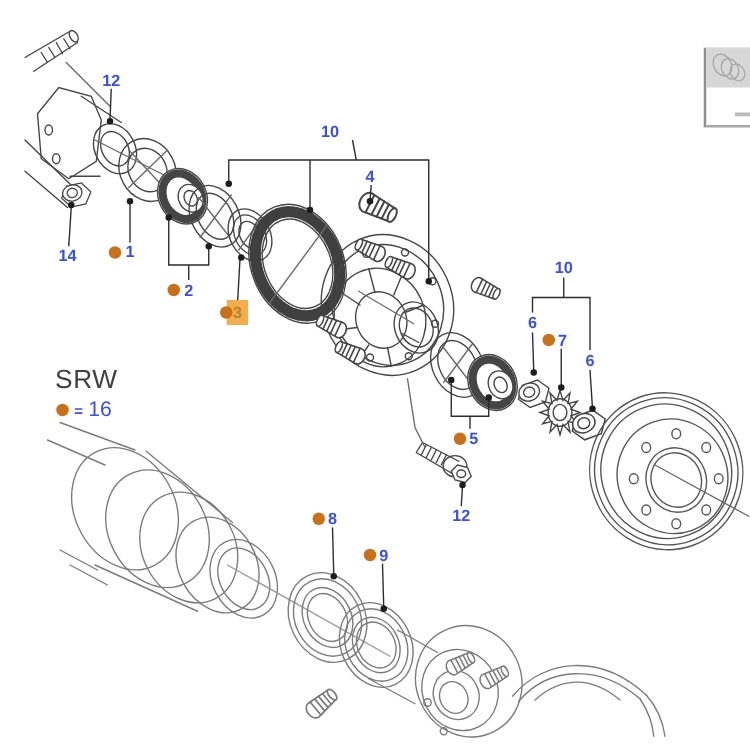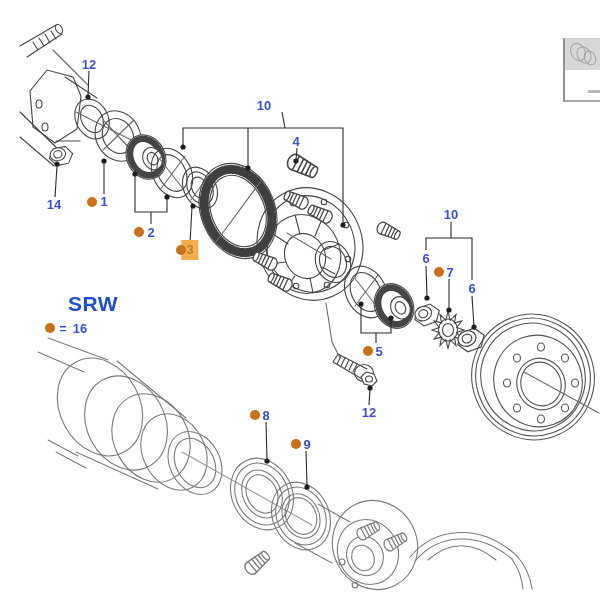--- a/index.html
+++ b/index.html
@@ -6,26 +6,26 @@
   #stage{position:relative;width:600px;height:600px;background:#fff;overflow:hidden;
          font-family:"Liberation Sans",sans-serif;}
   #art{position:absolute;left:0;top:0;}
   .callout{position:absolute;transform:translate(-50%,-50%);
            font-weight:bold;font-size:13px;line-height:1;
            color:var(--callout-blue,#3b50dd);z-index:5;cursor:pointer;text-align:center;}
   .callout.highlighted{background:var(--highlight-amber,#f3ad4b);
            color:#b5813a;padding:3px 5px 4px;z-index:4;}
   .odot{position:absolute;width:10px;height:10px;border-radius:50%;
         background:var(--marker-orange,#c9701a);transform:translate(-50%,-50%);z-index:6;}
-  .srw{position:absolute;left:44px;top:292px;font-size:21px;font-weight:bold;
-       color:#1d4ed8;letter-spacing:.5px;z-index:5;margin-left:24px;}
+  .srw{position:absolute;left:44px;top:292px;font-size:21px;font-weight:normal;
+       color:#404040;letter-spacing:.5px;z-index:5;}
   .legend-eq{position:absolute;transform:translate(-50%,-50%);left:63px;top:329px;
        font-size:12px;font-weight:bold;color:var(--callout-blue,#3b50dd);z-index:5;}
   .legend-num{position:absolute;transform:translate(-50%,-50%);left:80px;top:328px;
-       font-size:13px;font-weight:bold;color:var(--callout-blue,#3b50dd);z-index:5;}
+       font-size:17px;font-weight:normal;color:var(--callout-blue,#3b50dd);z-index:5;}
   .thumb{position:absolute;left:563px;top:38px;width:37px;height:61px;background:#fff;
        border-left:2px solid #8f8f8f;border-top:1px solid #d0d0d0;
        border-bottom:2px solid #a8a8a8;z-index:7;cursor:pointer;}
   .thumb-img{width:100%;height:31px;background:#d7d7d7;overflow:hidden;}
   .thumb-dash{position:absolute;right:1px;bottom:7px;width:13px;height:3px;background:#b9b9b9;}
 </style>
 </head>
 <body>
 
 <div id="stage">

